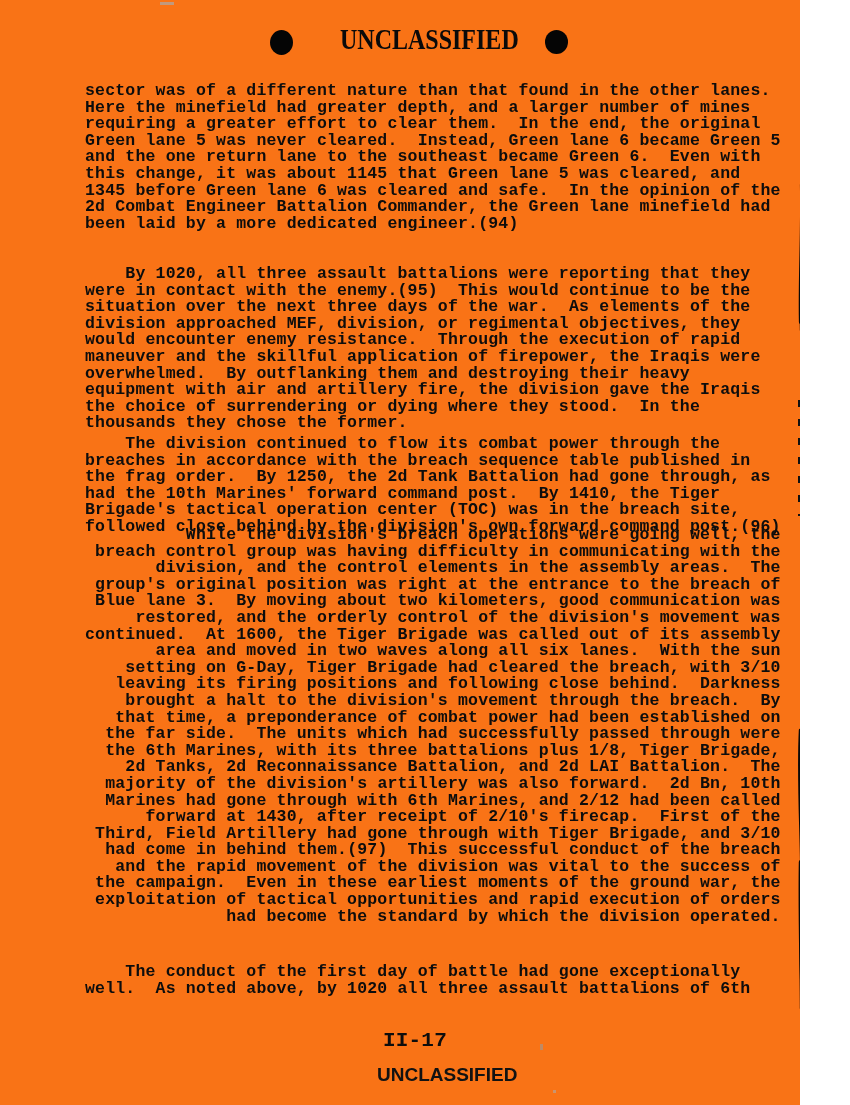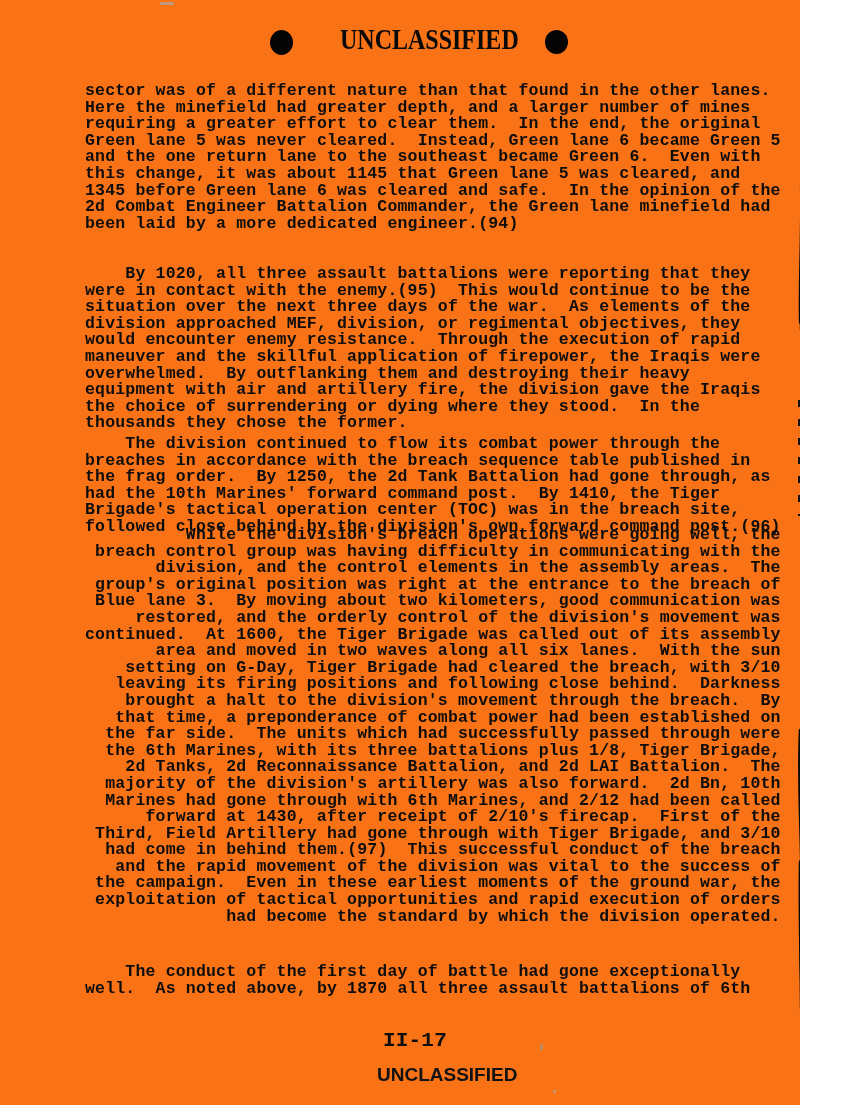--- a/index.html
+++ b/index.html
@@ -139,21 +139,21 @@
 majority of the division's artillery was also forward.  2d Bn, 10th
 Marines had gone through with 6th Marines, and 2/12 had been called
 forward at 1430, after receipt of 2/10's firecap.  First of the
 Third, Field Artillery had gone through with Tiger Brigade, and 3/10
 had come in behind them.(97)  This successful conduct of the breach
 and the rapid movement of the division was vital to the success of
 the campaign.  Even in these earliest moments of the ground war, the
 exploitation of tactical opportunities and rapid execution of orders
 had become the standard by which the division operated.</div>
   <div class="para p5">    The conduct of the first day of battle had gone exceptionally
-well.  As noted above, by 1870 all three assault battalions of 6th</div>
+well.  As noted above, by 1020 all three assault battalions of 6th</div>
 
   <div class="page-number">II-17</div>
   <div class="footer-classification">UNCLASSIFIED</div>
 
   <svg class="artifact-layer" width="850" height="1105" viewBox="0 0 850 1105" xmlns="http://www.w3.org/2000/svg">
 
     <rect x="836" y="4" width="14" height="1096" fill="#050505"></rect>
 
     <path d="M803,6 C805,60 799,120 802,170 C804,225 800,275 801,330" stroke="#0a0a0a" stroke-width="2.4" fill="none" stroke-linecap="round"></path>
     <path d="M802,185 C803,230 800,280 801,322" stroke="#0a0a0a" stroke-width="4.2" fill="none" stroke-linecap="round"></path>

